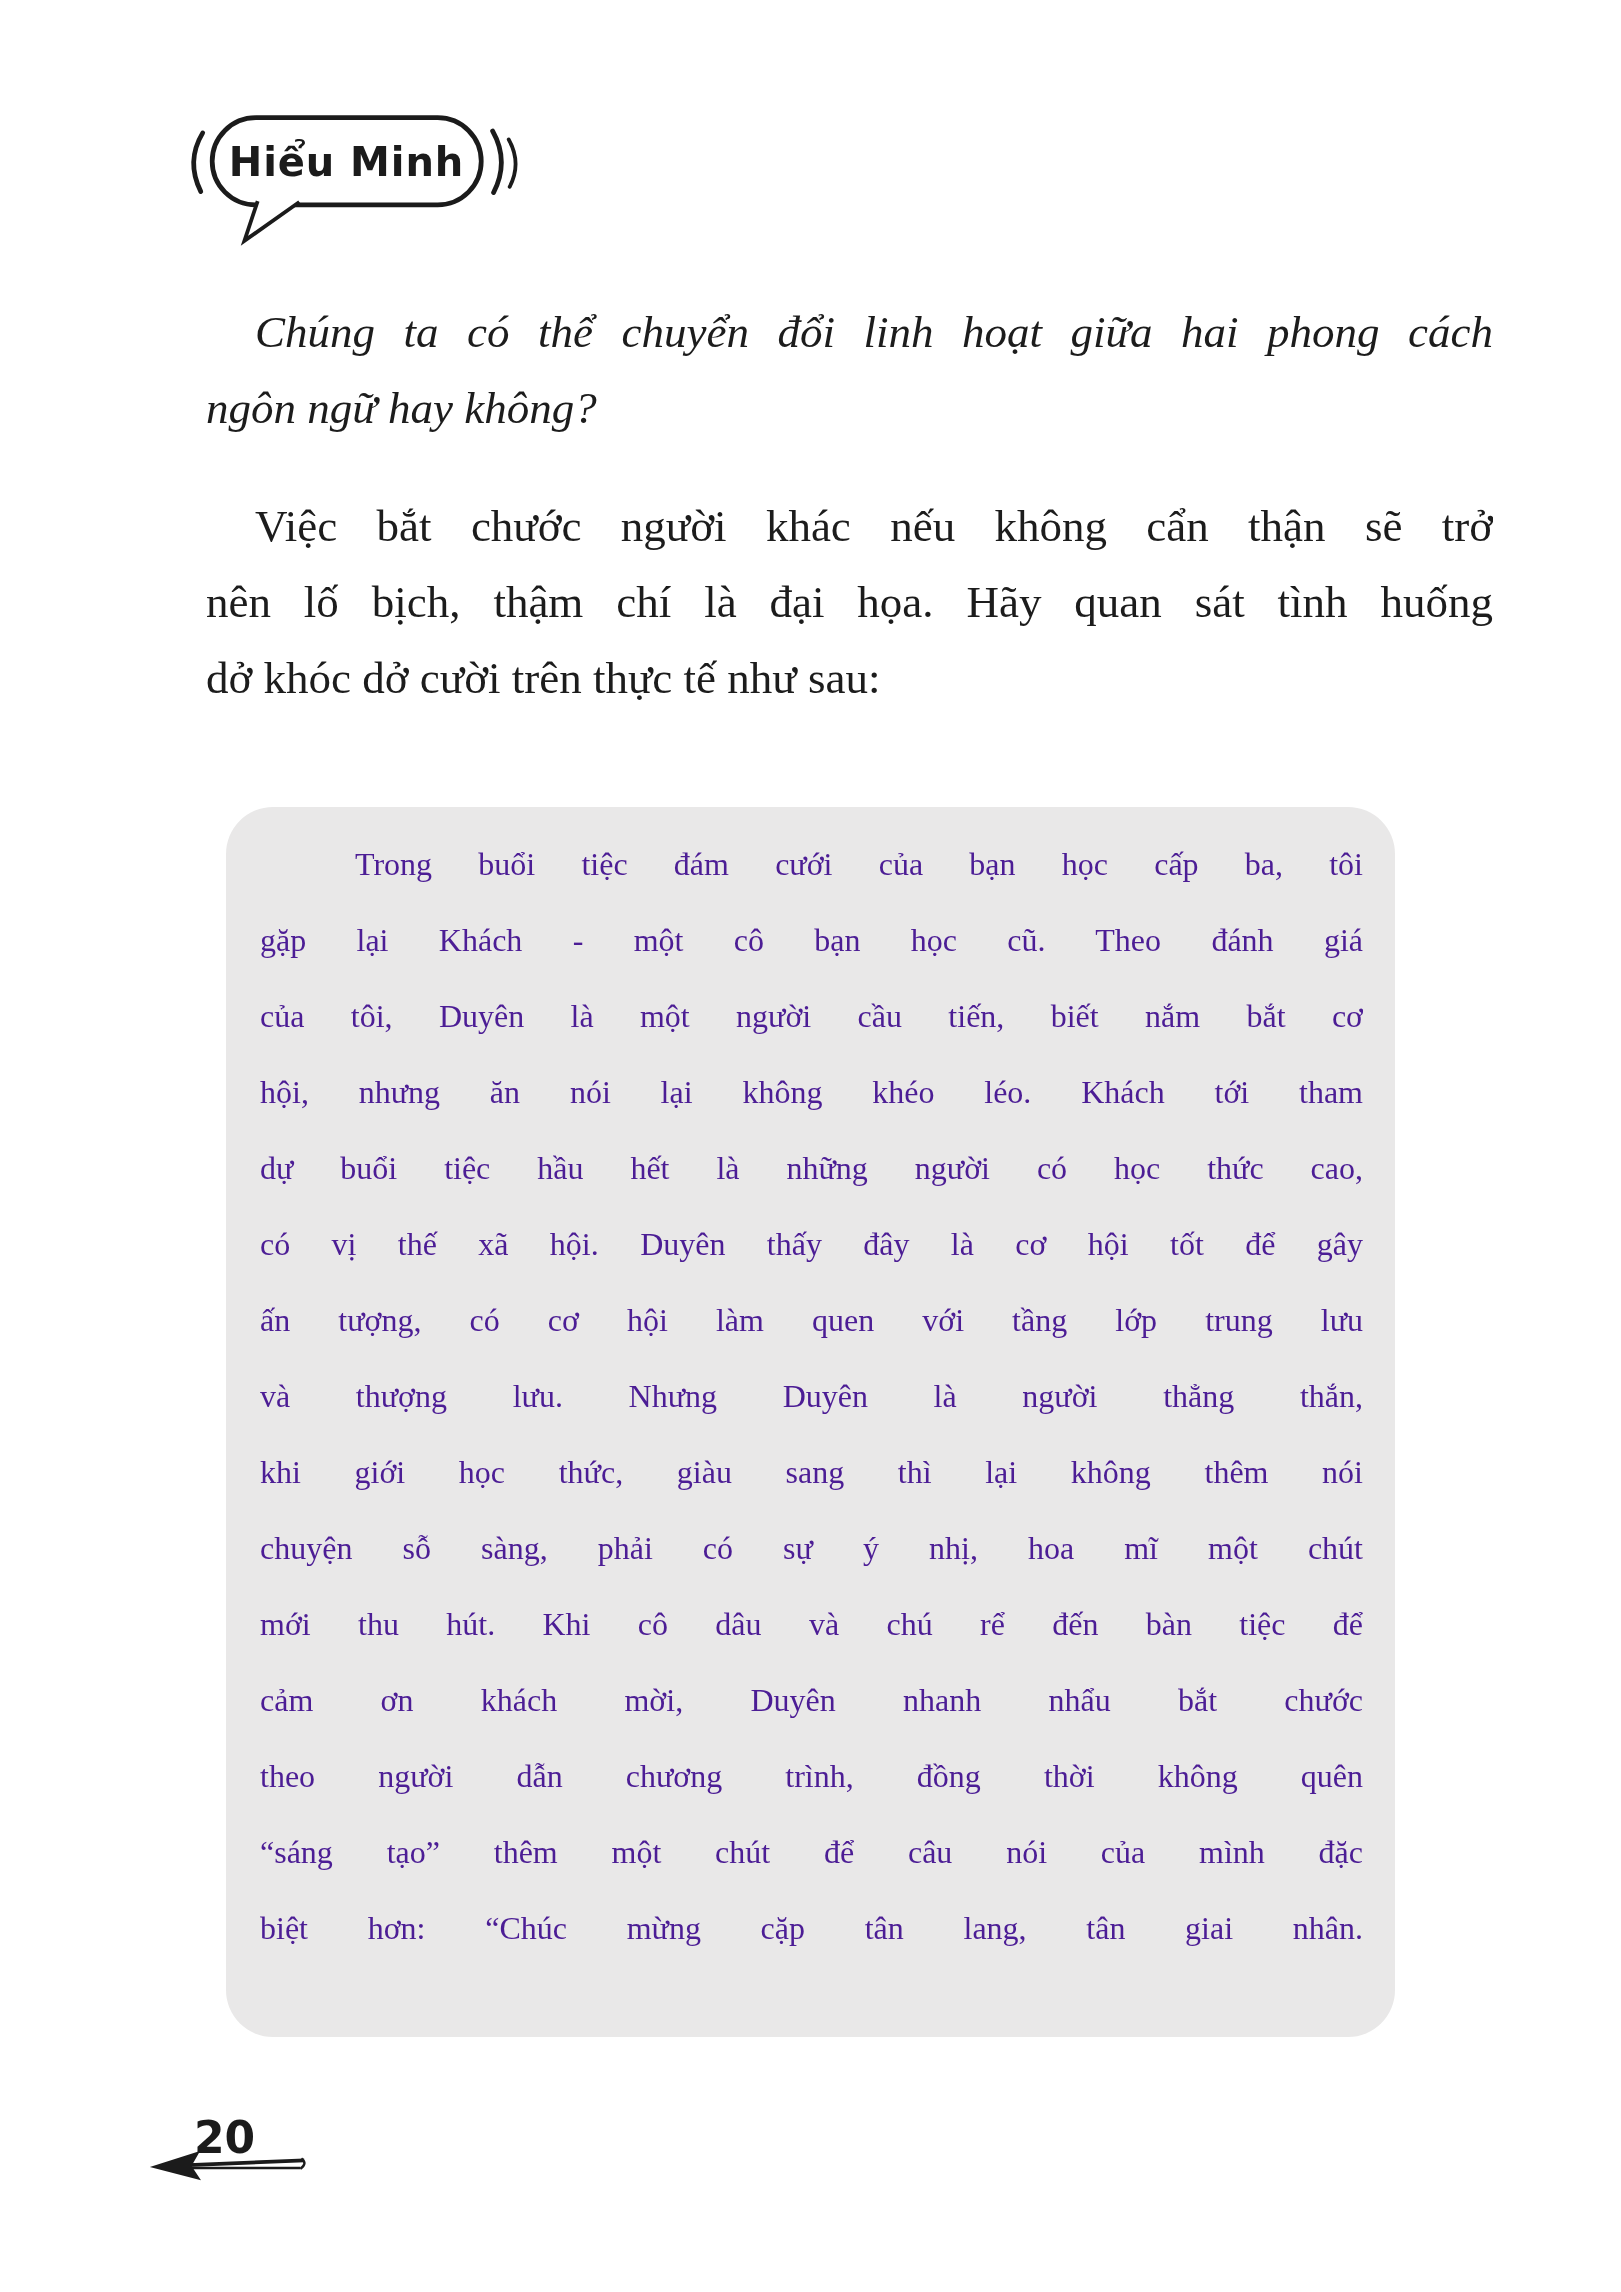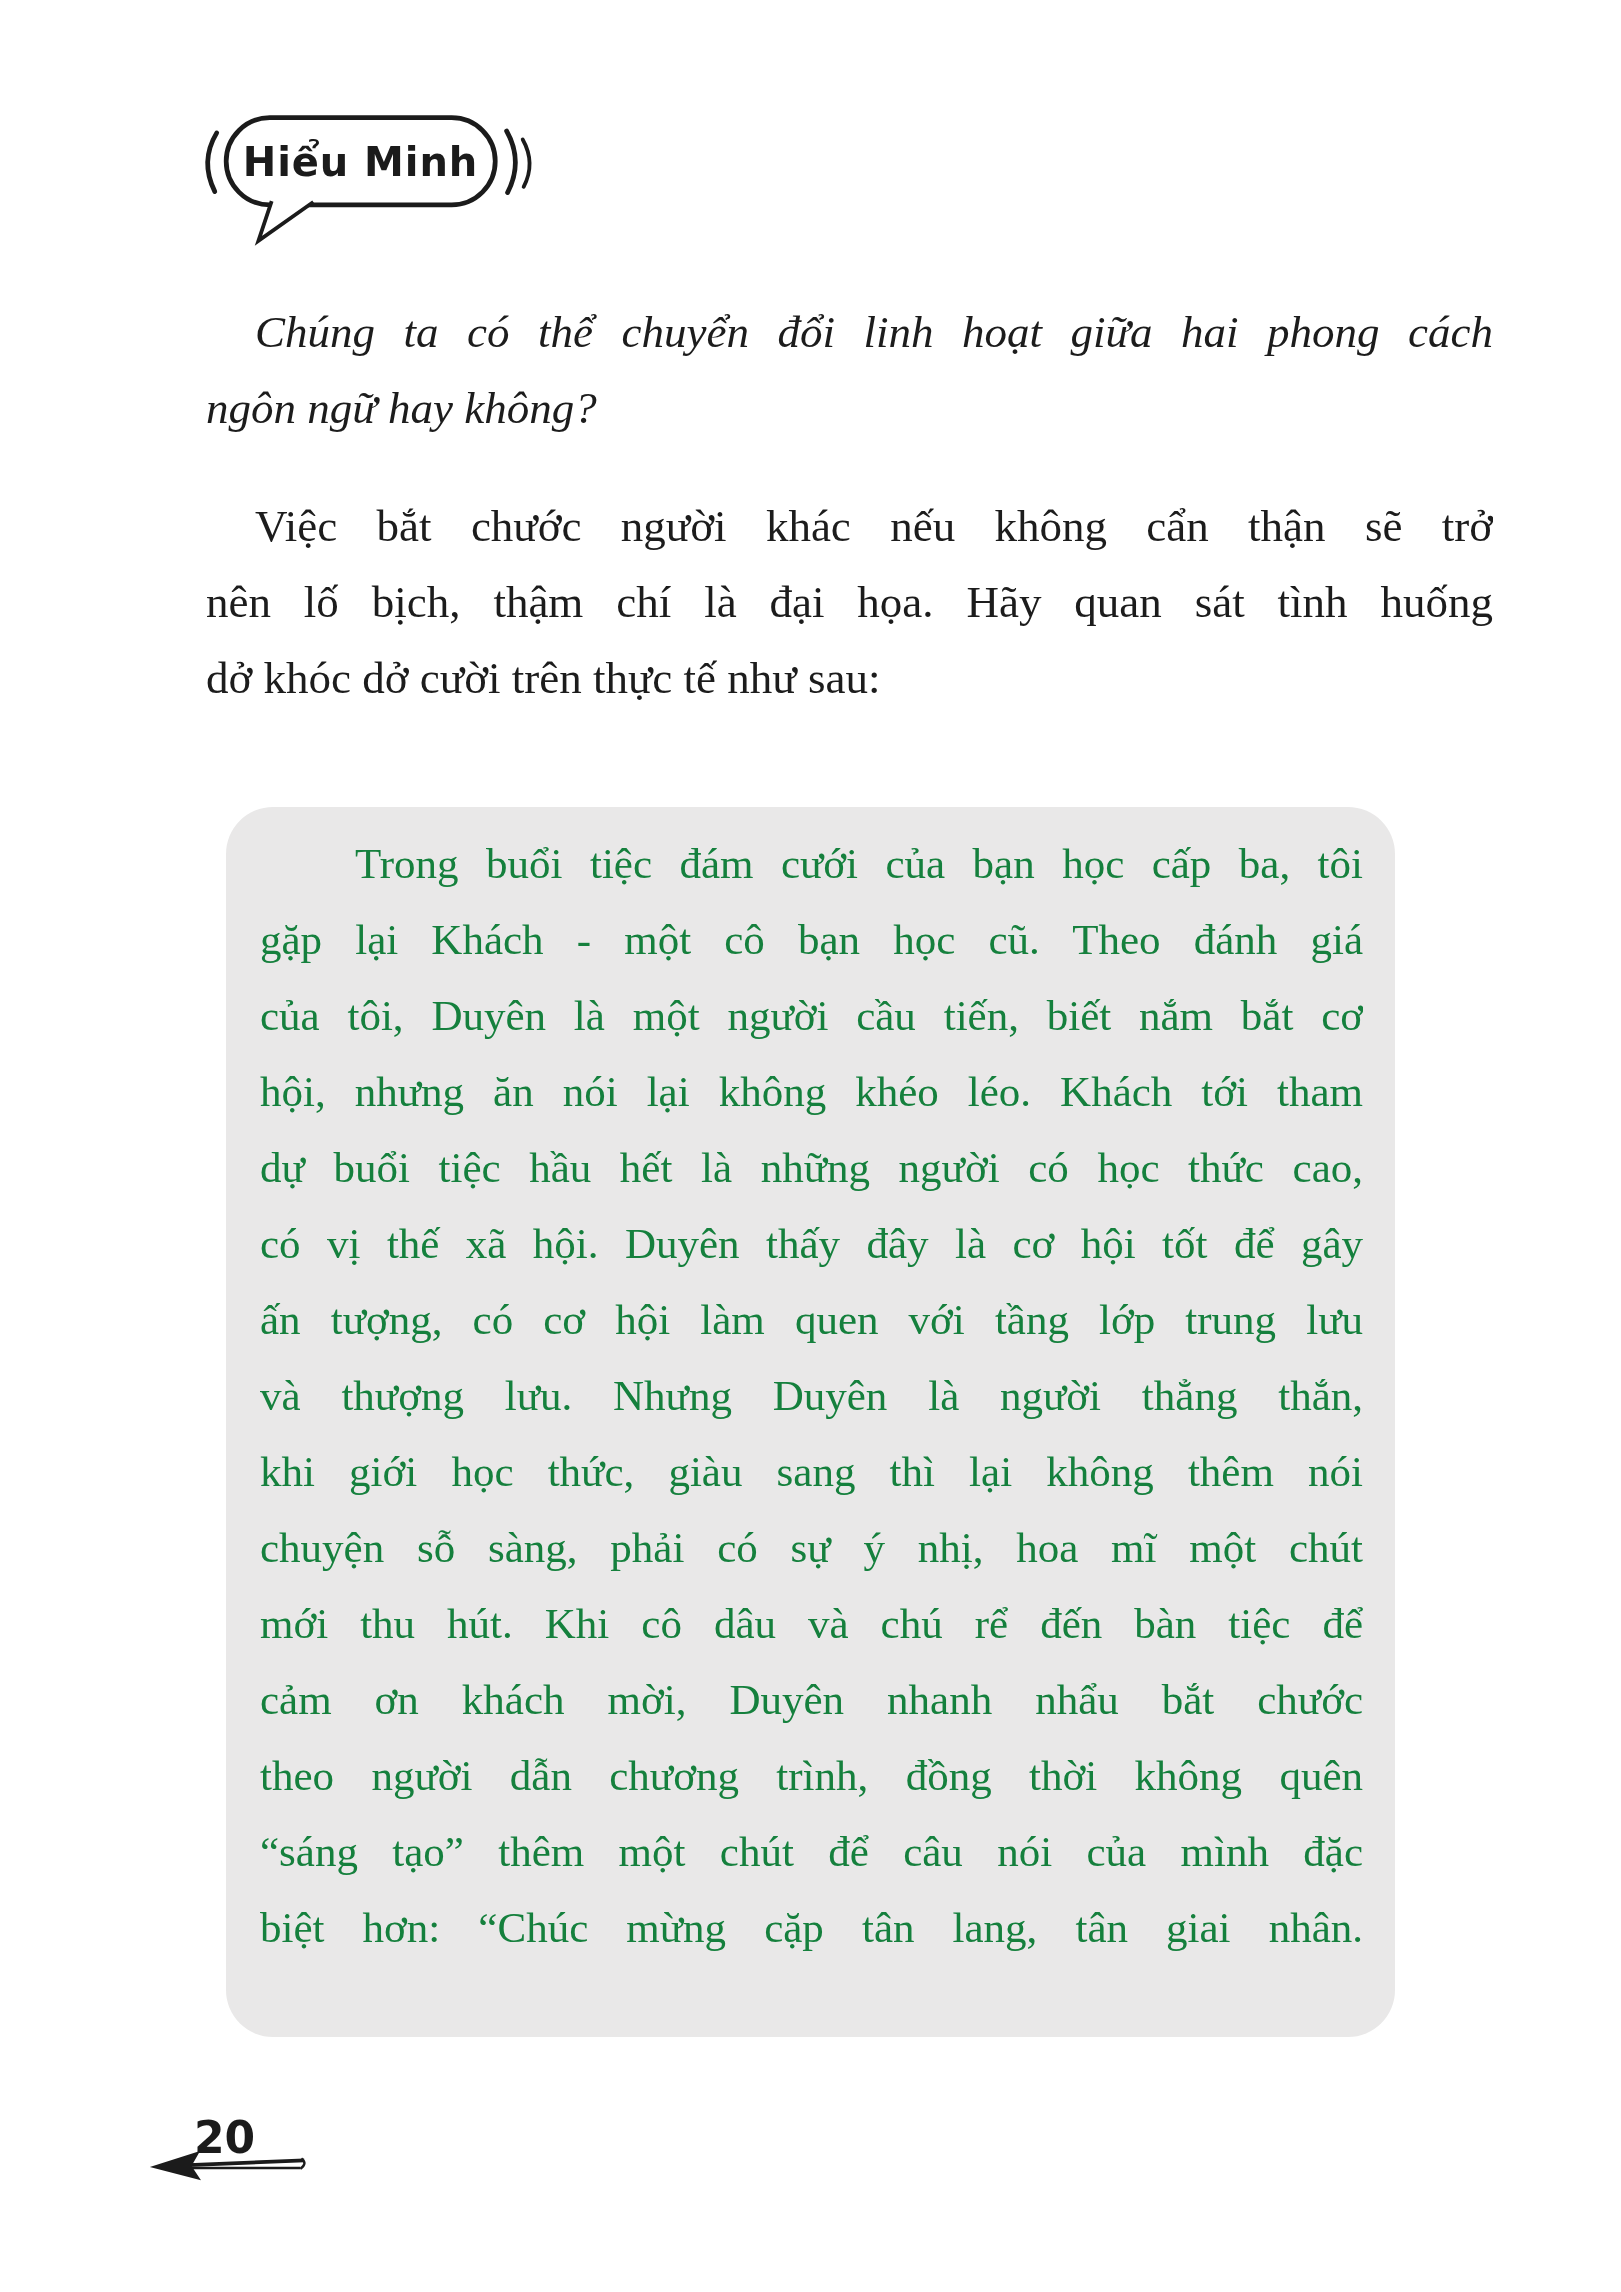--- a/index.html
+++ b/index.html
@@ -13,21 +13,21 @@
     height: 2292px;
     background: #ffffff;
     overflow: hidden;
     color: #1b1b1b;
     font-family: "Liberation Serif", serif;
   }
 
   
   .logo {
     position: absolute;
-    left: 175px;
+    left: 161px;
     top: 95px;
     width: 379px;
     height: 180px;
   }
   .logo svg { display: block; width: 100%; height: 100%; }
   .logo-label {
     position: absolute;
     left: 51px;
     top: 23px;
     width: 269px;
@@ -76,23 +76,23 @@
     left: 226px;
     top: 807px;
     width: 1169px;
     height: 1230px;
     background: #e9e8e8;
     border-radius: 47px;
     box-sizing: border-box;
     padding: 19px 32px 0 34px;
   }
   .box-text {
-    font-size: 43px;
+    font-size: 32px;
     line-height: 76px;
-    color: #15803d;
+    color: #4c1d95;
   }
   .box-text .line.first { padding-left: 95px; }
   .box-text .line.last { text-align-last: justify; }
 
   
   .page-number {
     position: absolute;
     left: 194px;
     top: 2112px;
     width: 66px;

